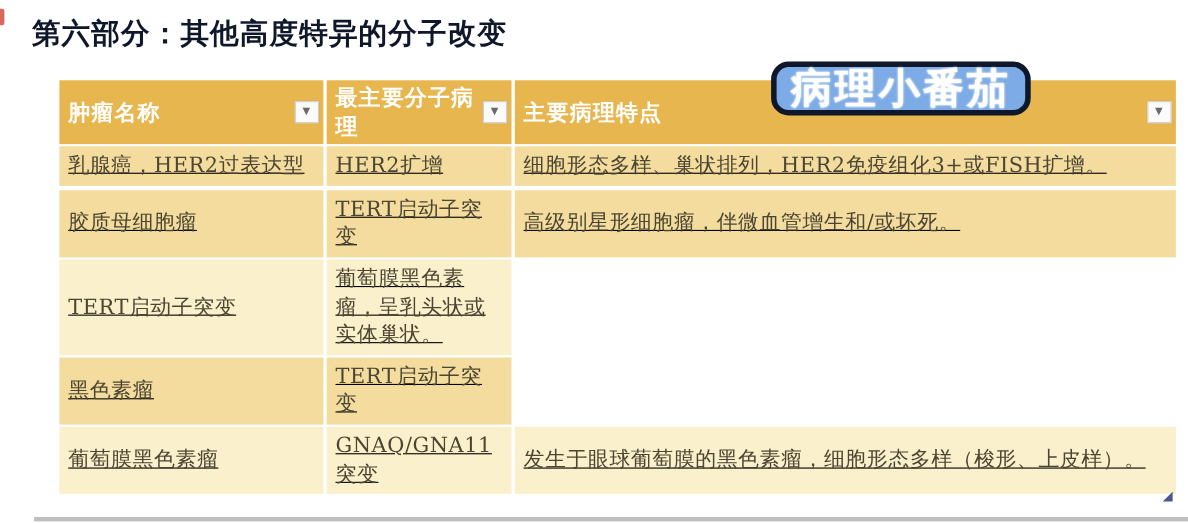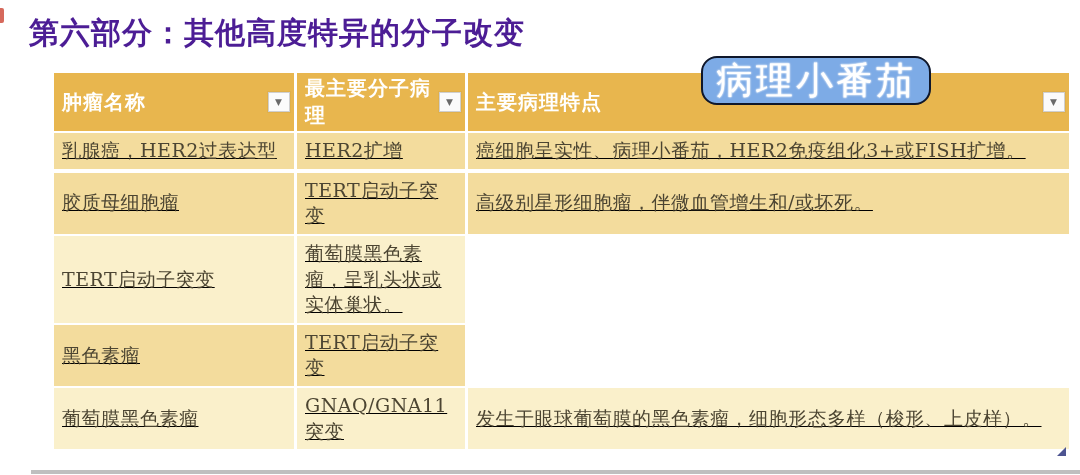--- a/index.html
+++ b/index.html
@@ -3,22 +3,22 @@
 <meta charset="utf-8">
 <style>
   * { margin:0; padding:0; box-sizing:border-box; }
   html,body { width:1080px; height:475px; background:#ffffff; overflow:hidden;
               font-family:"DejaVu Serif", serif; }
   .stage { position:relative; width:1080px; height:475px; background:#fff; }
 
   .left-mark { position:absolute; left:0; top:8px; width:4px; height:15px;
                background:#d6695c; border-radius:0 2px 2px 0; }
 
-  .page-title { position:absolute; left:29px; top:13px; font-size:30px; font-weight:bold;
-                color:#4c1d95; font-family:"Liberation Sans", sans-serif; letter-spacing:1px; }
+  .page-title { position:absolute; left:29px; top:13px; font-size:26px; font-weight:bold;
+                color:#0f172a; font-family:"Liberation Sans", sans-serif; letter-spacing:1px; }
 
   .tbl { position:absolute; left:10px; top:73px; width:1059px; }
   .grid-row { display:grid; grid-template-columns:240px 168px 1fr; column-gap:3px;padding-left:44px; }
 
   .hdr-cell { background:#e8b64e; color:#ffffff; font-size:20px; font-weight:bold;
               min-height:35px; display:flex; align-items:center; padding:2px 4px 2px 8px;
               letter-spacing:1px; }
   .hdr-cell .spacer { flex:1; }
   .filter-btn { width:22px; height:20px; background:#fbfbfb; border:1px solid #cfcfcf;
                 display:flex; align-items:center; justify-content:center; flex:none;
@@ -26,23 +26,23 @@
                 font-family:"DejaVu Sans", sans-serif; box-shadow:0 0 0 1px rgba(0,0,0,0.03); }
 
   .body-row { margin-top:2px;text-decoration:underline; }
   .cell { font-size:19px; color:#4c4532; padding:5px 8px; min-height:35px;
           display:flex; align-items:center; line-height:1.35; white-space:pre-line;
           letter-spacing:0.5px; }
   .body-row.odd  .cell { background:#f3dc9d; }
   .body-row.even .cell { background:#faf0cb; }
 
   .watermark { position:absolute; left:701px; top:56px; height:49px; padding:0 13px;
-               background:#7dabe6; border:2px solid #0f172a; border-radius:16px;
+               background:#7dabe6; border:5px solid #0f172a; border-radius:16px;
                display:flex; align-items:center; justify-content:center;
-               color:#ffffff; font-size:37px; font-weight:normal; letter-spacing:3px;
+               color:#ffffff; font-size:37px; font-weight:bold; letter-spacing:3px;
                font-family:"Liberation Sans", sans-serif;
                text-shadow:0 0 2px #ffffff, 0 0 2px #ffffff; }
 
   .bottom-strip { position:absolute; left:31px; top:470px; width:1049px; height:4px;
                   background:#bfbfbf; }
 
   .corner-handle { position:absolute; left:1057px; top:447px; width:0; height:0;
                    border-left:9px solid transparent; border-bottom:9px solid #4d5491; }
 </style>
 </head>
@@ -77,21 +77,21 @@
         <span class="filter-btn">
             <span>▼</span>
           </span>
       </div>
     </div>
 
     <div id="table-body">
         <div class="grid-row body-row odd">
     <div class="cell">乳腺癌，HER2过表达型</div>
     <div class="cell">HER2扩增</div>
-    <div class="cell">癌细胞呈实性、病理小番茄，HER2免疫组化3+或FISH扩增。</div>
+    <div class="cell">细胞形态多样、巢状排列，HER2免疫组化3+或FISH扩增。</div>
   </div>
         <div class="grid-row body-row even">
   </div>
         <div class="grid-row body-row odd">
     <div class="cell">胶质母细胞瘤</div>
     <div class="cell">TERT启动子突变</div>
     <div class="cell">高级别星形细胞瘤，伴微血管增生和/或坏死。</div>
   </div>
         <div class="grid-row body-row even">
     <div class="cell">TERT启动子突变</div>

